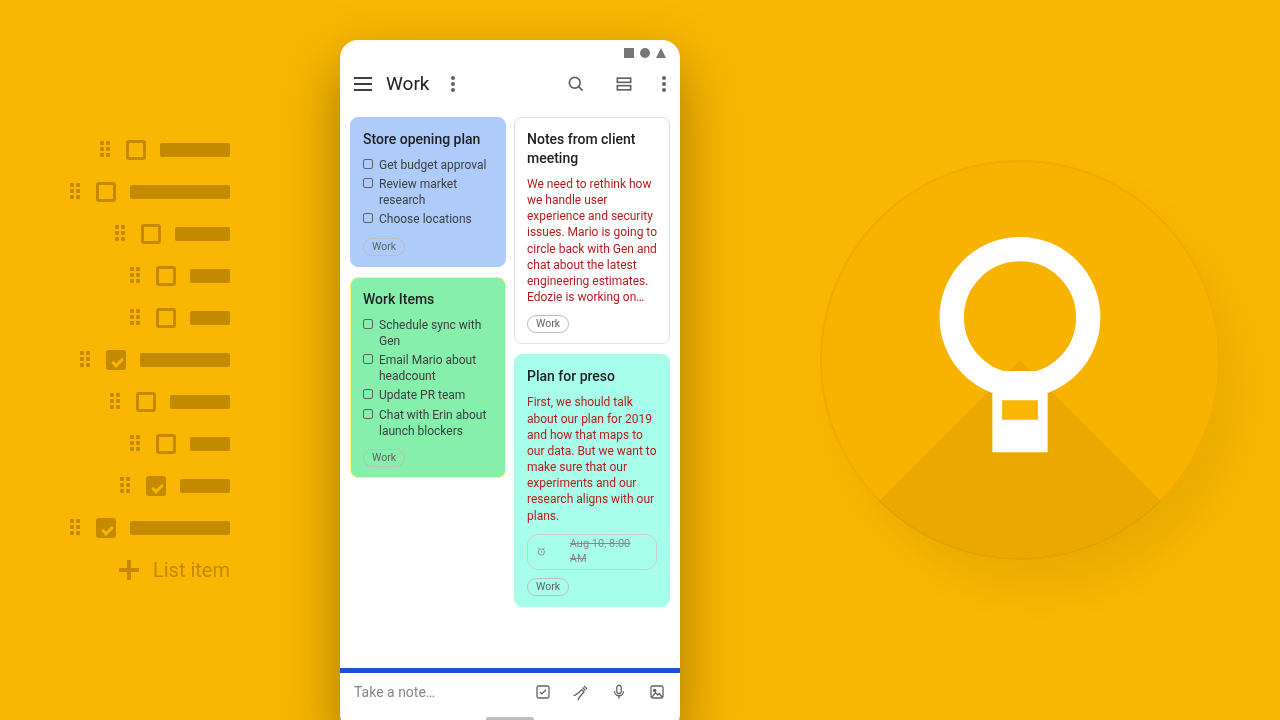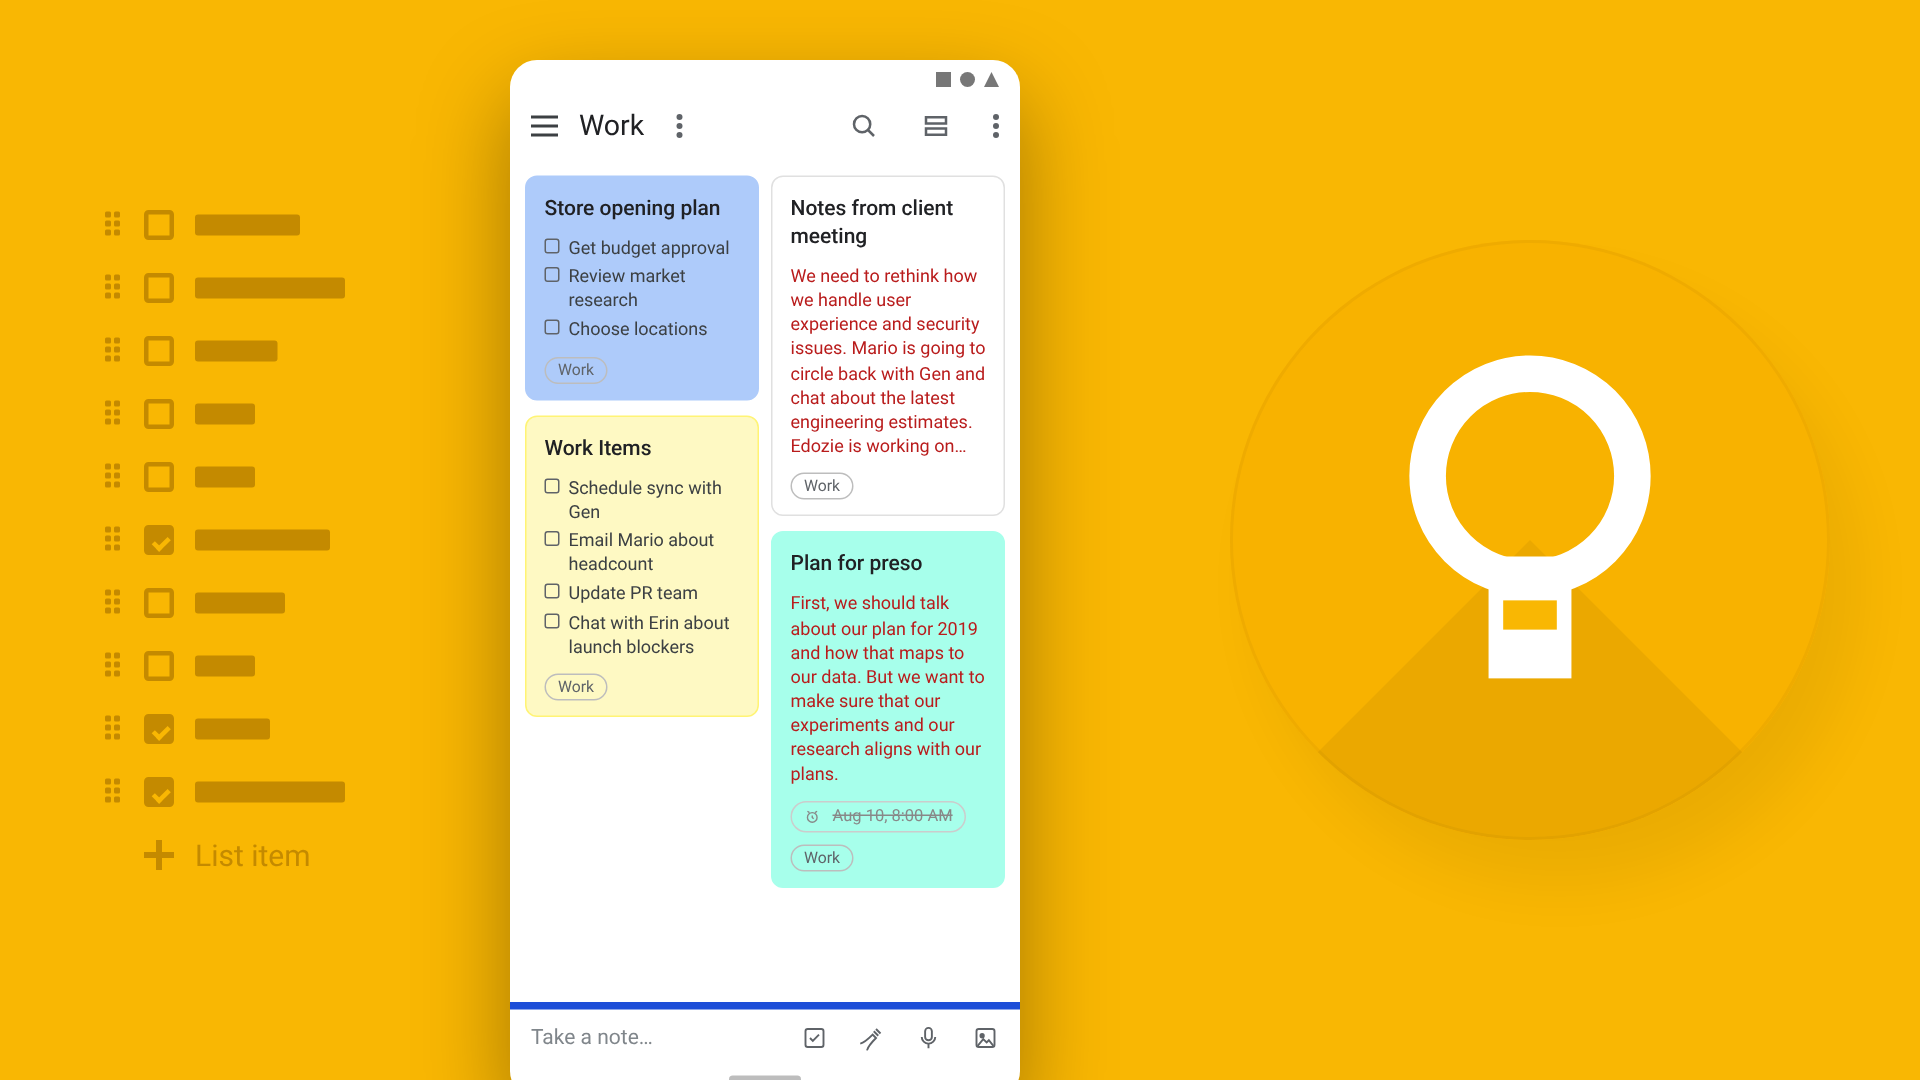--- a/index.html
+++ b/index.html
@@ -19,20 +19,21 @@
     top: 140px;
     display: flex;
     flex-direction: column;
     gap: 22px;
   }
   .deco-row {
     display: flex;
     align-items: center;
     gap: 14px;
     height: 20px;
+    justify-content: flex-end;
   }
   .deco-dots {
     width: 12px; height: 18px;
     display: grid;
     grid-template-columns: 4px 4px;
     grid-template-rows: 4px 4px 4px;
     gap: 2px;
   }
   .deco-dots span {
     width: 4px; height: 4px; background: #c48a00; border-radius: 1px;
@@ -127,31 +128,31 @@
 
   .card {
     border-radius: 8px;
     padding: 12px 12px 10px 12px;
     border: 1px solid #e0e0e0;
     font-size: 12px;
     line-height: 1.35;
     color: #3c4043;
   }
   .card.blue   { background:#aecbfa; border-color:#aecbfa; }
-  .card.yellow { background:#fef9c3; border-color:#fff475; }
+  .card.yellow { background:#86efac; border-color:#fff475; }
   .card.white  { background:#fff; }
   .card.teal   { background:#a7ffeb; border-color:#a7ffeb; }
 
   .card-title { font-size:14px; font-weight:500; color:#202124; margin-bottom:8px; }
   .card-body  { font-size:12px; color:#b91c1c; margin-bottom:10px;}
   .check-list { list-style:none; margin-bottom:10px;}
   .check-list li { display:flex; align-items:flex-start; gap:6px; margin-bottom:3px; font-size:12px;}
   .check-list li .cb { width:10px;height:10px;border:1.3px solid #5f6368;border-radius:2px;flex:0 0 10px;margin-top:2px;}
   .tag { display:inline-block;font-size:10.5px;color:#5f6368;border:1px solid #bdbdbd;border-radius:10px;padding:1px 8px;}
-  .reminder { display:inline-flex;align-items:center;gap:8px;font-size:11px;color:#888;border:1px solid #ccc;border-radius:11px;padding:2px 8px;margin-bottom:8px;text-decoration:line-through;}
+  .reminder { display:inline-flex;align-items:center;gap:23px;font-size:11px;color:#888;border:1px solid #ccc;border-radius:11px;padding:2px 8px;margin-bottom:8px;text-decoration:line-through;}
   .reminder svg{width:11px;height:11px;}
 
   .bottombar {
     display:flex;
     align-items:center;
     padding: 10px 14px;
     border-top:5px solid #1d4ed8;
     gap:20px;
   }
   .take-note { flex:1; color:#80868b; font-size:14px;}

